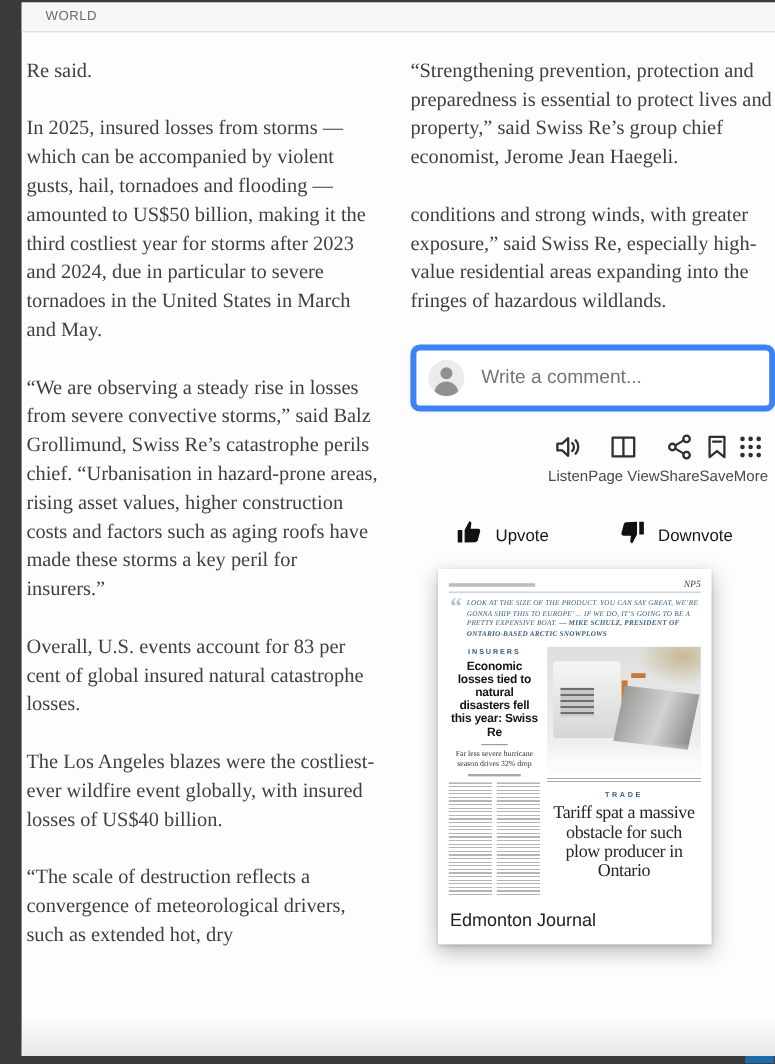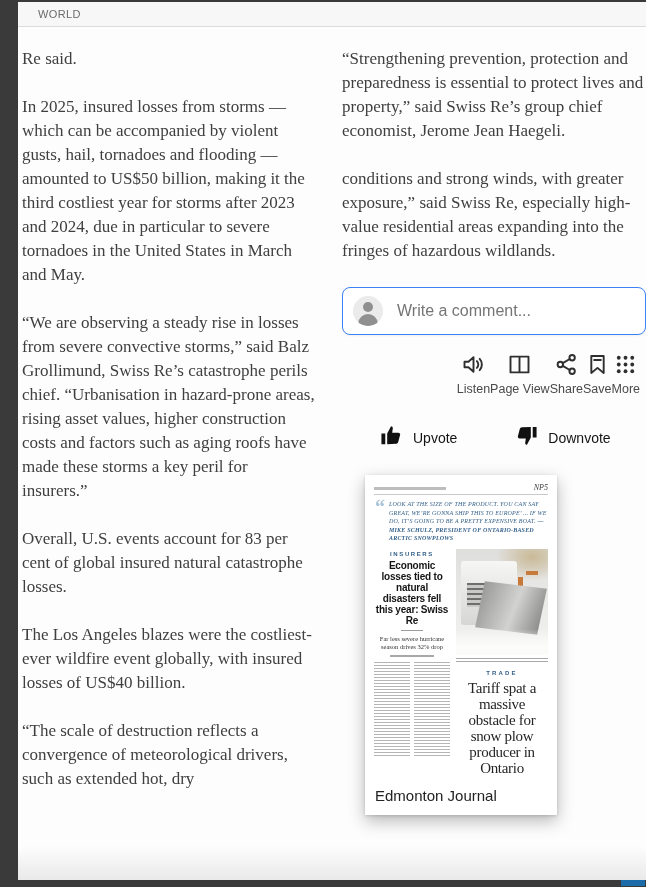--- a/index.html
+++ b/index.html
@@ -27,21 +27,21 @@
   .col-left{width:294px;flex:0 0 294px;}
   .col-right{flex:1;min-width:0;}
   .para{
     font-family:"Liberation Serif",serif;
     font-size:17px;line-height:24px;color:#3f3f3f;
     margin:0 0 24px 0;
   }
   
   .comment-box{
     margin-top:16px;display:flex;align-items:center;gap:12px;
-    border:1px solid #3b82f6;border-radius:8px;background:#fff;
+    border:5px solid #3b82f6;border-radius:8px;background:#fff;
     height:46px;padding:0 10px;box-shadow:0 1px 2px rgba(0,0,0,.05);
   }
   .avatar{width:30px;height:30px;border-radius:50%;background:#ebebeb;
     position:relative;overflow:hidden;flex:0 0 30px;}
   .avatar .head{position:absolute;top:6px;left:10px;width:10px;height:10px;
     border-radius:50%;background:#909090;}
   .avatar .shoulders{position:absolute;top:18px;left:5px;width:20px;height:14px;
     border-radius:10px 10px 0 0;background:#909090;}
   .comment-input{
     border:none;outline:none;background:transparent;flex:1;
@@ -52,21 +52,21 @@
   .actions{display:flex;justify-content:flex-end;margin-top:16px;padding:0 6px;}
   .action{display:flex;flex-direction:column;align-items:center;gap:4px;cursor:pointer;}
   .action svg{display:block;}
   .action-label{font-size:12.5px;color:#4a4a4a;}
   
   .votes{display:flex;gap:58px;margin-top:28px;padding-left:38px;}
   .vote{display:flex;align-items:center;gap:10px;cursor:pointer;}
   .vote-label{font-size:14px;color:#141414;}
   
   .issue-card{
-    margin:24px 0 0 23px;width:192px;background:#fff;
+    margin:14px 0 0 23px;width:228px;background:#fff;
     box-shadow:0 6px 16px rgba(0,0,0,.28),0 1px 3px rgba(0,0,0,.15);
     cursor:pointer;
   }
   .np-page{padding:8px 9px 4px 9px;}
   .np-mast{display:flex;justify-content:space-between;align-items:flex-end;
     border-bottom:1px solid #c9c9c9;padding-bottom:2px;}
   .np-mast-smudge{width:72px;height:3px;background:#bdbdbd;margin-bottom:2px;}
   .np-folio{font-family:"Liberation Serif",serif;font-style:italic;
     font-size:8px;color:#3c3c3c;}
   .np-quote{display:flex;gap:4px;margin:5px 1px 6px 1px;}
@@ -272,21 +272,21 @@
                 <span class="np-trees"></span>
                 <span class="np-truck"></span>
                 <span class="np-grill"></span>
                 <span class="np-orange"></span>
                 <span class="np-orange2"></span>
                 <span class="np-blade"></span>
                 <span class="np-snow"></span>
               </div>
               <div class="np-caption"></div>
               <div class="np-trade">TRADE</div>
-              <div class="np-trade-headline">Tariff spat a massive obstacle for snow plow producer in Ontario</div>
+              <div class="np-trade-headline">Tariff spat a massive obstacle for such plow producer in Ontario</div>
             </div>
           </div>
         </div>
         <div class="card-footer">
           <div class="card-pub">Edmonton Journal</div>
         </div>
       </div>
 
     </div>
   </div>

